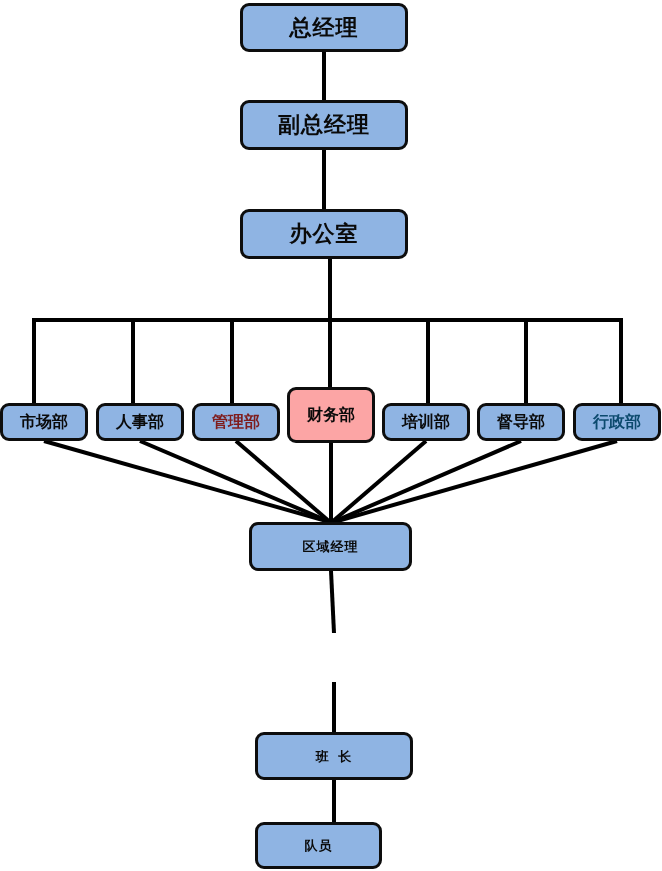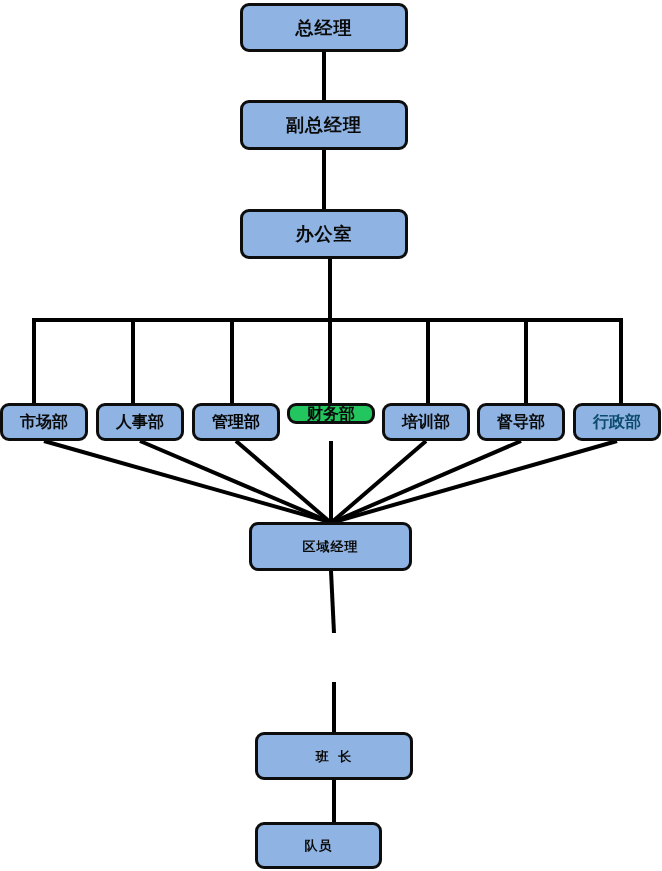--- a/index.html
+++ b/index.html
@@ -42,21 +42,21 @@
     z-index: 3;
   }
   .node-label {
     font-family: "Liberation Serif", "DejaVu Serif", serif;
     font-weight: bold;
     color: #0a0a0a;
     white-space: pre;
     line-height: 1;
     text-align: center;
   }
-  .node.rank-exec .node-label { font-size: 18px; letter-spacing: 1px; }
+  .node.rank-exec .node-label { font-size: 22px; letter-spacing: 1px; }
   .node.rank-dept  .node-label { font-size: 16px; letter-spacing: 0px; }
   .node.rank-field .node-label { font-size: 13px; letter-spacing: 1px; }
 </style>
 </head>
 <body style="background: rgb(255, 255, 255);">
 
 <div id="chart-root">
 
   <svg id="connector-layer" viewBox="0 0 662 871" width="662" height="871" xmlns="http://www.w3.org/2000/svg">
     <g stroke="#000000" stroke-width="4" fill="none" shape-rendering="geometricPrecision">
@@ -98,24 +98,24 @@
 
   <div class="node rank-dept" style="left: 0px; top: 403px; width: 88px; height: 38px; background: rgb(143, 180, 227); border-color: rgb(13, 13, 13);">
     <span class="node-label" style="color: rgb(10, 10, 10);">市场部</span>
   </div>
 
   <div class="node rank-dept" style="left: 96px; top: 403px; width: 88px; height: 38px; background: rgb(143, 180, 227); border-color: rgb(13, 13, 13);">
     <span class="node-label" style="color: rgb(10, 10, 10);">人事部</span>
   </div>
 
   <div class="node rank-dept" style="left: 192px; top: 403px; width: 88px; height: 38px; background: rgb(143, 180, 227); border-color: rgb(13, 13, 13);">
-    <span class="node-label" style="color: #000000;">管理部</span>
+    <span class="node-label" style="color: #7f1d1d;">管理部</span>
   </div>
 
-  <div class="node rank-dept" style="left: 287px; top: 403px; width: 88px; height: 21px; background: #22c55e; border-color: rgb(13, 13, 13);">
+  <div class="node rank-dept" style="left: 287px; top: 387px; width: 88px; height: 56px; background: #fca5a5; border-color: rgb(13, 13, 13);">
     <span class="node-label" style="color: rgb(10, 10, 10);">财务部</span>
   </div>
 
   <div class="node rank-dept" style="left: 382px; top: 403px; width: 88px; height: 38px; background: rgb(143, 180, 227); border-color: rgb(13, 13, 13);">
     <span class="node-label" style="color: rgb(10, 10, 10);">培训部</span>
   </div>
 
   <div class="node rank-dept" style="left: 477px; top: 403px; width: 88px; height: 38px; background: rgb(143, 180, 227); border-color: rgb(13, 13, 13);">
     <span class="node-label" style="color: rgb(10, 10, 10);">督导部</span>
   </div>

